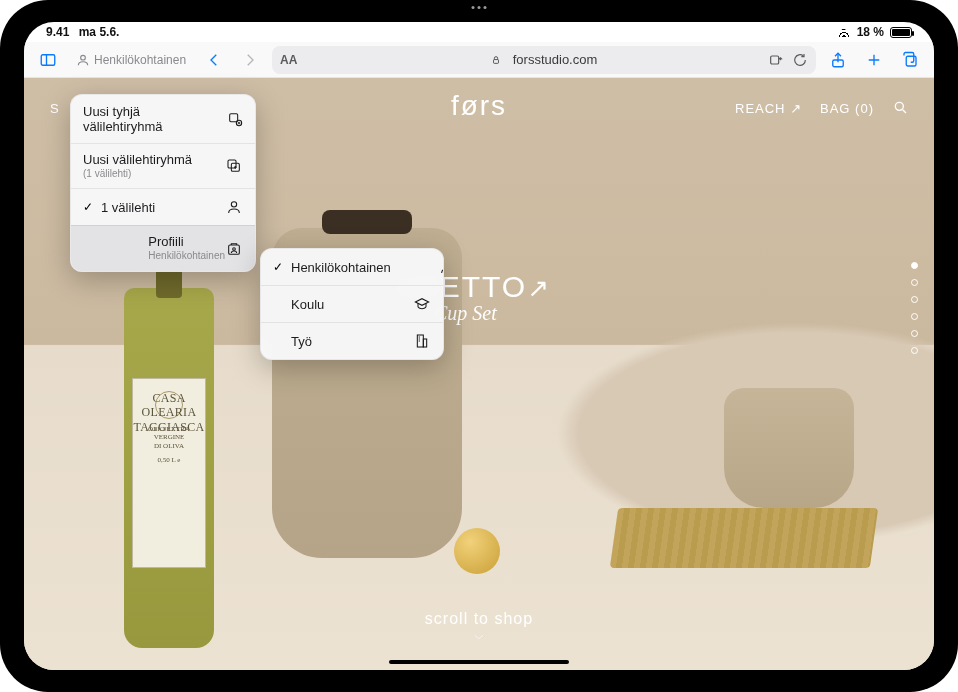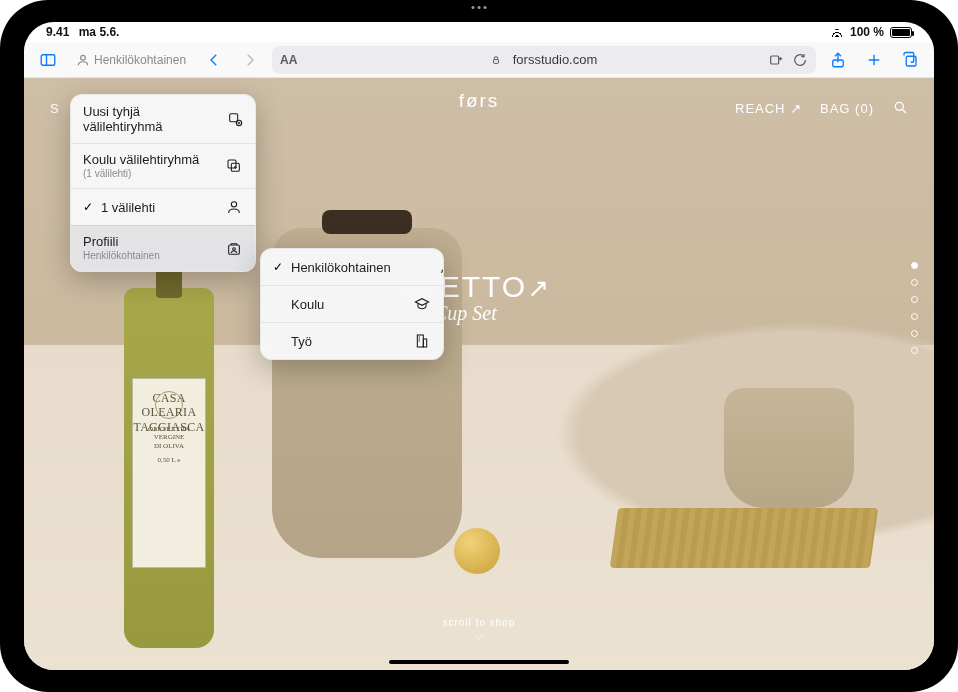--- a/index.html
+++ b/index.html
@@ -101,29 +101,29 @@
   .addrbar .reload{position:absolute;right:8px;width:16px;height:16px;}
   .lock{width:10px;height:10px;}
 
   
   .site-header{
     position:absolute; top:56px; left:0; right:0; height:60px;
     display:flex; align-items:center; justify-content:space-between;
     padding:0 26px; color:#fff; font-size:13px; letter-spacing:1px;
   }
   .site-header .left, .site-header .right-nav{display:flex;align-items:center;gap:18px;}
-  .brand{position:absolute;left:50%;top:12px;transform:translateX(-50%);font-size:19px;font-weight:400;letter-spacing:2px;}
+  .brand{position:absolute;left:50%;top:12px;transform:translateX(-50%);font-size:28px;font-weight:400;letter-spacing:2px;}
   .hero-title{
     position:absolute; left:370px; top:248px; color:#fff;
   }
   .hero-title .line1{font-size:30px;letter-spacing:2px;font-weight:400;}
   .hero-title .line1 .arrow-ne{font-size:26px;}
   .hero-title .line2{font-size:20px;font-style:italic;font-family:Georgia,serif;margin-top:-2px;}
 
-  .scroll-hint{position:absolute;bottom:28px;left:50%;transform:translateX(-50%);color:#fff;font-size:10px;letter-spacing:1px;text-align:center;}
+  .scroll-hint{position:absolute;bottom:28px;left:50%;transform:translateX(-50%);color:#fff;font-size:16px;letter-spacing:1px;text-align:center;}
   .scroll-hint svg{display:block;margin:4px auto 0;stroke:#fff;fill:none;width:14px;height:10px;}
 
   .page-dots{position:absolute;right:16px;top:240px;display:flex;flex-direction:column;gap:10px;}
   .page-dots .dot{width:7px;height:7px;border:1px solid #fff;border-radius:50%;}
   .page-dots .dot.active{background:#fff;}
 
   .home-indicator{position:absolute;bottom:6px;left:50%;transform:translateX(-50%);width:180px;height:4px;background:#000;border-radius:3px;}
 
   
   .menu{
@@ -138,21 +138,21 @@
     padding:9px 12px; min-height:34px;
     border-top:1px solid rgba(0,0,0,0.08);
   }
   .menu .row:first-child{border-top:none;gap:48px;}
   .menu .row .label{display:flex;flex-direction:column;line-height:1.15;}
   .menu .row .sub{font-size:10px;color:#8a8a8e;}
   .menu .row .lead{display:flex;align-items:center;gap:6px;}
   .menu .row .check{width:12px;color:#000;font-size:12px;}
   .menu .row .ico{width:18px;height:18px;display:flex;align-items:center;justify-content:center;}
   .menu .row .ico svg{width:16px;height:16px;stroke:#1c1c1e;fill:none;stroke-width:1.6;}
-  .menu .row.selected{background:#e3e3e6;}
+  .menu .row.selected{background:#e3e3e6;justify-content:flex-end;}
 
   #menu-main{left:46px; top:72px; width:186px;}
   #menu-sub{left:236px; top:226px; width:184px;}
 
   .grabber{position:absolute;top:6px;left:50%;transform:translateX(-50%);display:flex;gap:3px;}
   .grabber span{width:3px;height:3px;background:#9a9a9e;border-radius:50%;}
 
   .search-ico svg{stroke:#fff;}
 </style>
 </head>
@@ -182,21 +182,21 @@
       </div>
     </div>
 
     <div class="statusbar">
       <div class="left">
         <span>9.41</span>
         <span style="margin-left:6px">ma 5.6.</span>
       </div>
       <div class="right">
         <span class="wifi"></span>
-        <span>100 %</span>
+        <span>18 %</span>
         <span class="battery">
             <span class="fill"></span>
           </span>
       </div>
     </div>
 
     <div class="toolbar">
       <div class="tb-btn">
         <svg viewBox="0 0 24 24">
             <rect x="3" y="5" width="18" height="14" rx="2"></rect>
@@ -305,21 +305,21 @@
               <rect x="4" y="4" width="12" height="12" rx="2"></rect>
               <circle cx="18" cy="18" r="4"></circle>
               <line x1="18" y1="16" x2="18" y2="20"></line>
               <line x1="16" y1="18" x2="20" y2="18"></line>
             </svg>
           </span>
       </div>
       <div class="row">
         <span class="lead">
             <span class="label">
-              <span>Koulu välilehtiryhmä</span>
+              <span>Uusi välilehtiryhmä</span>
               <span class="sub">(1 välilehti)</span>
             </span>
           </span>
         <span class="ico">
             <svg viewBox="0 0 24 24">
               <rect x="3" y="3" width="12" height="12" rx="2"></rect>
               <rect x="8" y="8" width="12" height="12" rx="2"></rect>
               <line x1="14" y1="12" x2="14" y2="16"></line>
               <line x1="12" y1="14" x2="16" y2="14"></line>
             </svg>

